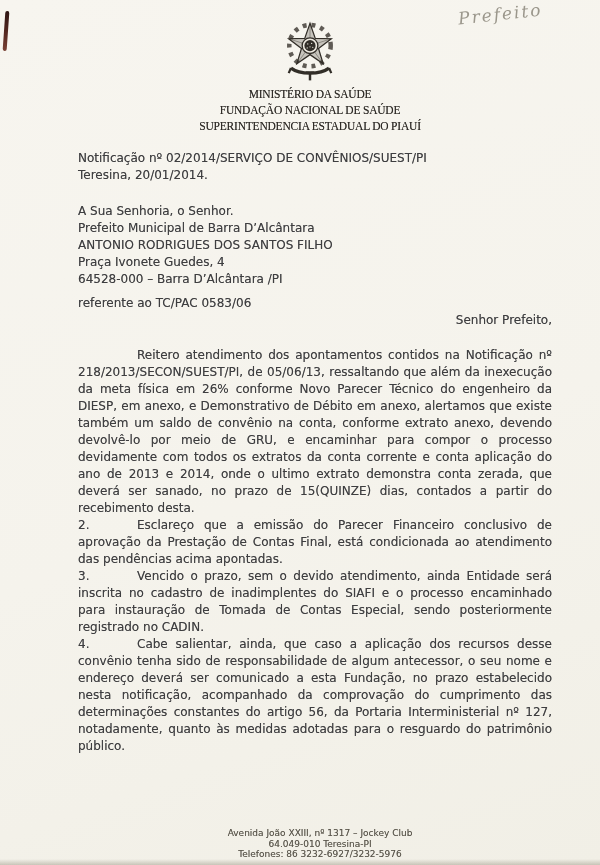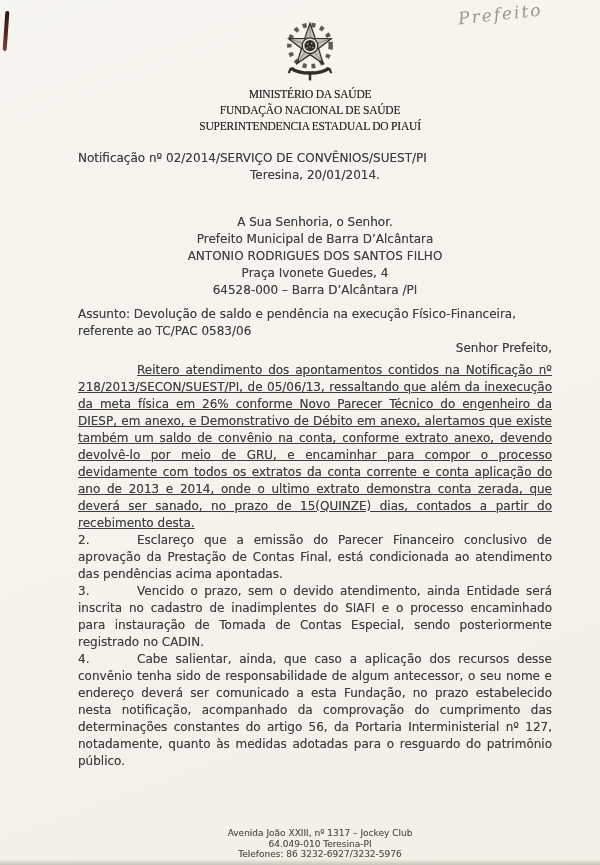--- a/index.html
+++ b/index.html
@@ -40,26 +40,26 @@
   }
   .org div{white-space:nowrap;}
   
   .body{
     position:absolute;left:78px;top:150px;width:474px;
     font-size:12px;line-height:17px;
     text-shadow:0 0 .5px rgba(62,62,64,.55);
   }
   .body p{margin:0;}
   .notif{margin:0;}
-  .date{margin-top:16px;text-align:center;}
-  .recipient{margin-top:30px;text-align:center;}
+  .date{margin-top:16px;text-align:left;}
+  .recipient{margin-top:19px;}
   .subject{margin-top:7px;}
   .greeting{margin-top:12px;text-align:right;}
   .para{margin-top:16px;text-align:justify;}
-  .para.first{margin-top:5px;text-decoration:underline;}
+  .para.first{margin-top:18px;}
   .pnum{display:inline-block;width:59px;}
   
   .footer{
     position:absolute;left:0;top:828px;width:100%;
     text-align:center;transform:translateX(20px);
     font-size:9px;line-height:10.5px;color:#5a564c;
     text-shadow:0 0 .4px rgba(90,86,76,.6);
   }
 </style>
 </head>
@@ -107,21 +107,20 @@
 
     <div class="recipient">
       <div>A Sua Senhoria, o Senhor.</div>
       <div>Prefeito Municipal de Barra D’Alcântara</div>
       <div>ANTONIO  RODRIGUES DOS SANTOS FILHO</div>
       <div>Praça Ivonete Guedes, 4</div>
       <div>64528-000 – Barra D’Alcântara  /PI</div>
     </div>
 
     <div class="subject">
-      <div>Assunto: Devolução de saldo e pendência  na execução Físico-Financeira,</div>
       <div>referente ao TC/PAC 0583/06</div>
     </div>
 
     <p class="greeting">Senhor  Prefeito,</p>
 
     <p class="para first"><span class="pnum"></span><span>Reitero atendimento dos apontamentos contidos na Notificação nº 218/2013/SECON/SUEST/PI, de 05/06/13, ressaltando que além da inexecução da meta física em 26% conforme Novo Parecer Técnico do engenheiro da DIESP, em anexo, e Demonstrativo de Débito em anexo, alertamos que existe também um saldo de convênio na conta, conforme extrato anexo, devendo devolvê-lo por meio de GRU, e encaminhar para compor o processo devidamente com todos os extratos da conta corrente e conta aplicação do ano de 2013 e 2014, onde o ultimo extrato demonstra conta zerada, que deverá ser sanado, no prazo de 15(QUINZE) dias, contados a partir do recebimento desta.</span></p>
 
     <p class="para"><span class="pnum">2.</span><span>Esclareço que a emissão do Parecer Financeiro conclusivo de aprovação da Prestação de Contas Final, está condicionada ao atendimento das pendências acima apontadas.</span></p>
 
     <p class="para"><span class="pnum">3.</span><span>Vencido o prazo, sem o devido atendimento, ainda Entidade será inscrita no cadastro de inadimplentes do SIAFI e o processo encaminhado para instauração de Tomada de Contas Especial, sendo posteriormente registrado no CADIN.</span></p>

